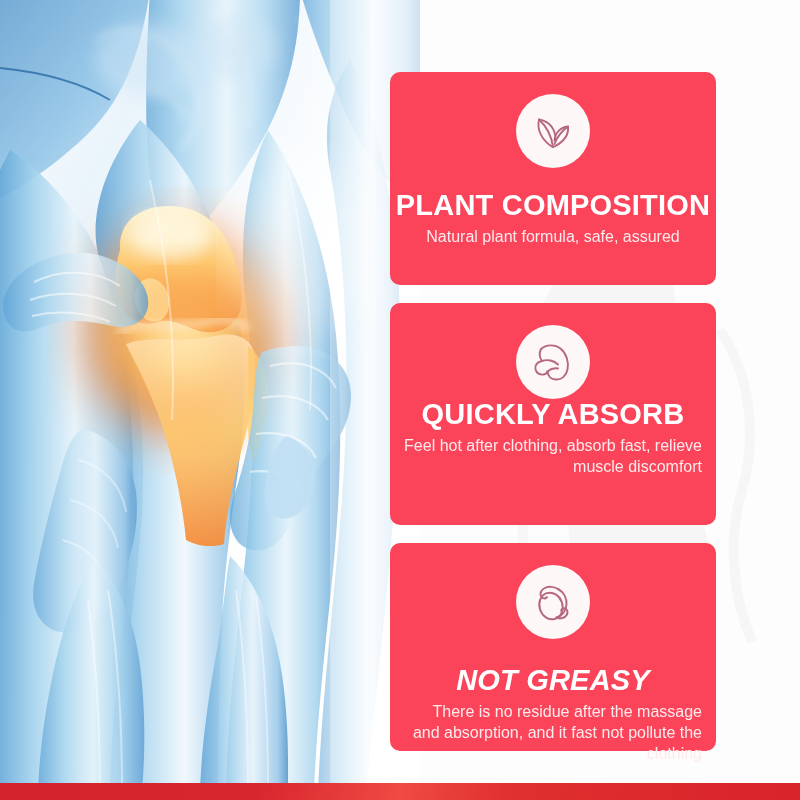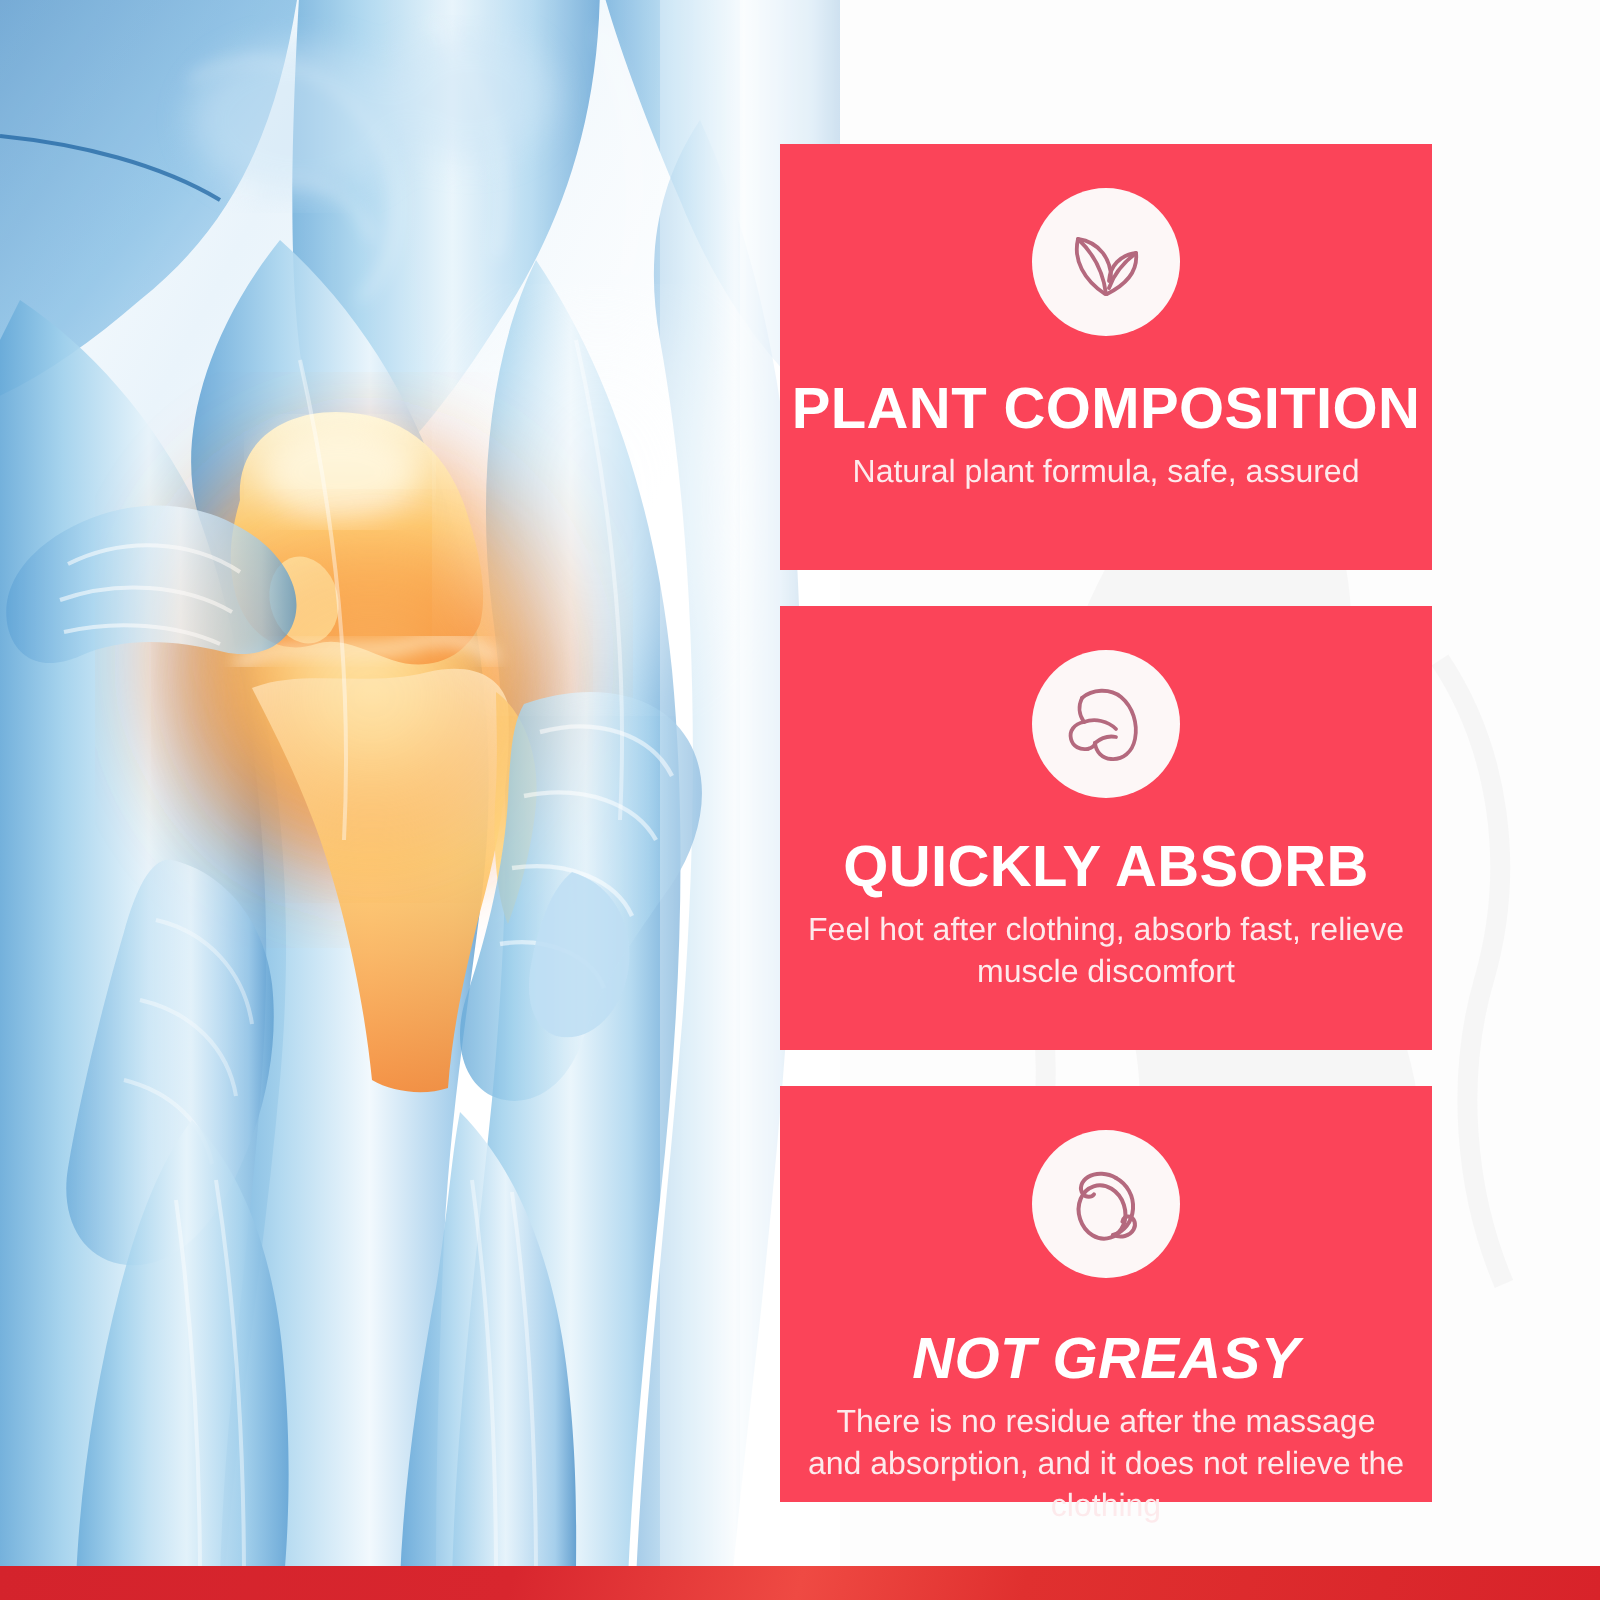--- a/index.html
+++ b/index.html
@@ -38,42 +38,41 @@
     position:absolute;
     left:390px; top:72px;
     width:326px;
     display:flex; flex-direction:column;
     gap:18px;
   }
   .card {
     background:#fb4459;
     color:#ffffff;
     padding:22px 14px 16px;
-    text-align:center;
-    display:flex; flex-direction:column; align-items:center;
+    text-align:right;
+    display:flex; flex-direction:column; align-items:center;border-radius:10px;
   }
   .card-1 { height:213px; }
   .card-2 { height:222px; }
   .card-3 { height:208px; }
 
   .icon-circle {
     width:74px; height:74px;
     border-radius:50%;
     background:#fdf7f7;
     display:flex; align-items:center; justify-content:center;
     flex:none;
   }
   .icon-circle svg { display:block; }
 
   .card-title {
     font-size:29px;
     font-weight:bold;
     letter-spacing:.2px;
     line-height:1.05;
-    margin-top:20px;
     white-space:nowrap;
     color:#ffffff;
   }
   .card-1 .card-title { margin-top:22px; }
   .card-3 .card-title { margin-top:26px;font-style:italic; }
 
   .card-sub {
     font-size:16px;
     line-height:1.3;
     margin-top:7px;
@@ -320,20 +319,20 @@
         <svg width="50" height="50" viewBox="0 0 50 50">
           <g fill="none" stroke="#b4697e" stroke-width="2" stroke-linecap="round" stroke-linejoin="round">
             <ellipse cx="23" cy="29" rx="11.5" ry="13.5" transform="rotate(-18 23 29)"></ellipse>
             <path d="M30 12 C35.5 15 39 21 38.5 27.5 C38 34 34 39 28.5 40.5"></path>
             <path d="M30 12 C26 9.5 20 9 16 11.5 C12.5 13.7 11.5 17.5 13.5 20 C15 21.9 17.8 21.8 19 20.2"></path>
             <path d="M28.5 40.5 C32.5 42.2 37 41 38.8 37.8 C40.3 35.1 39.2 32 36.8 31.4 C34.9 30.9 33.3 32.2 33.2 33.8"></path>
           </g>
         </svg>
       </div>
       <div class="card-title">NOT GREASY</div>
-      <div class="card-sub">There is no residue after the massage and absorption, and it does not relieve the clothing</div>
+      <div class="card-sub">There is no residue after the massage and absorption, and it fast not pollute the clothing</div>
     </div>
 
   </div>
 
   <div class="footer-bar"></div>
 
 </div>
 
 </body></html>

